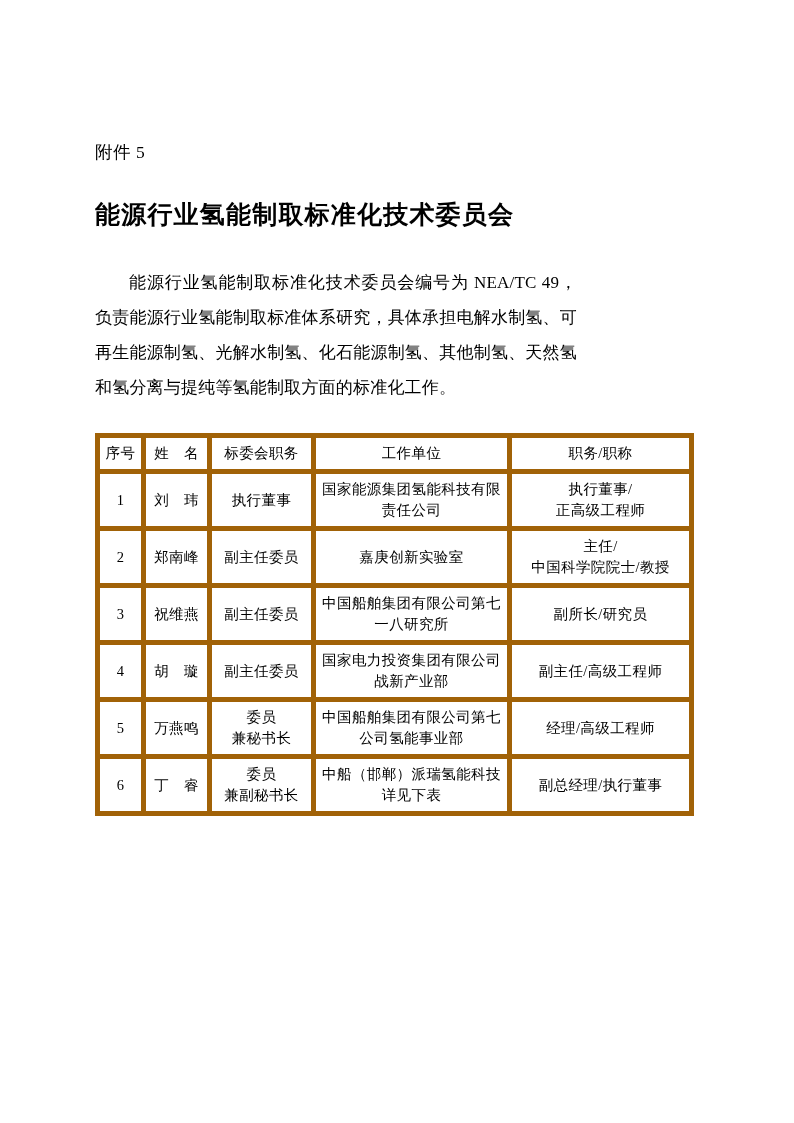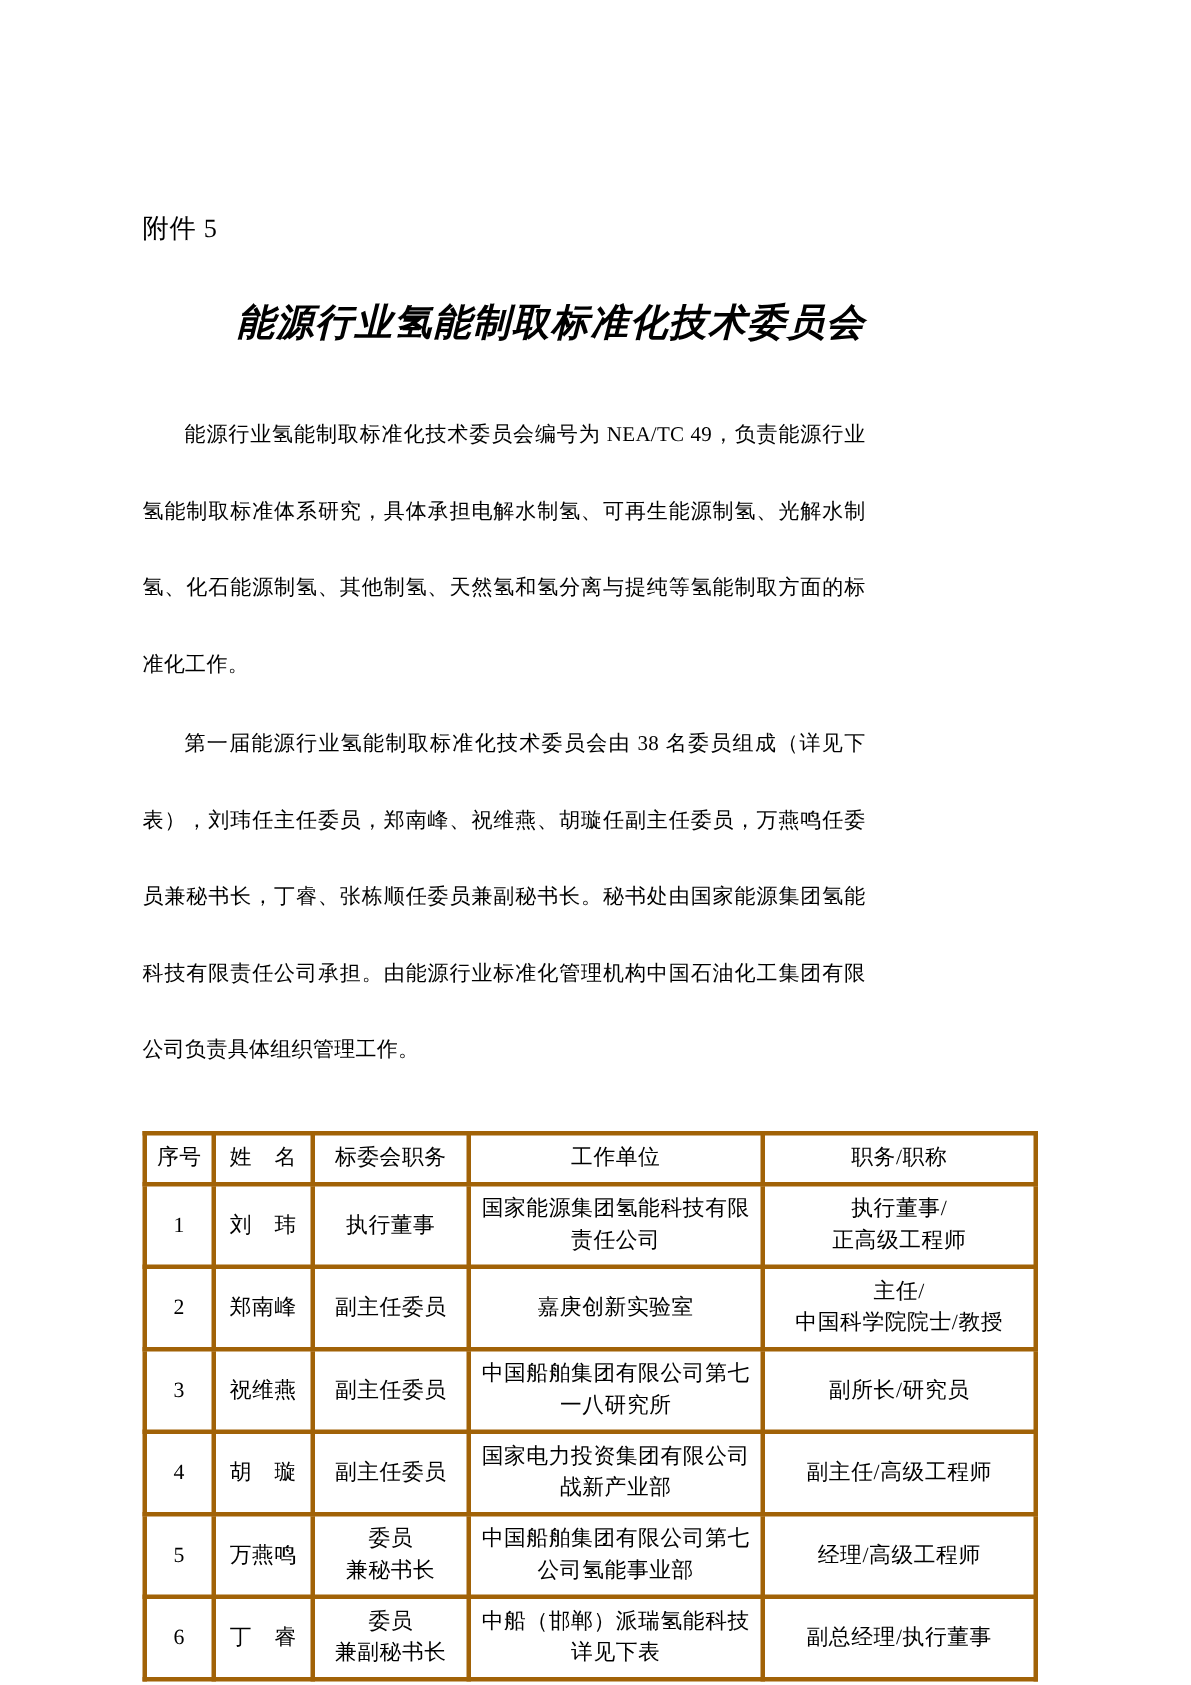--- a/index.html
+++ b/index.html
@@ -21,46 +21,45 @@
     height: 1123px;
     padding: 140px 95px 60px 95px;
   }
   .attachment-label {
     font-size: 17.5px;
     font-family: "Liberation Serif", "DejaVu Serif", serif;
     letter-spacing: 0.5px;
     margin: 0 0 34px 0;
   }
   .doc-title {
-    text-align: right;
+    text-align: left;
     font-size: 25px;
     font-weight: bold;
     letter-spacing: 1.2px;
     margin: 0 0 34px 0;
     font-family: "Liberation Serif", "DejaVu Serif", serif;
-    font-style: italic;
   }
   .body-para {
-    font-size: 14px;
-    line-height: 51px;
+    font-size: 17px;
+    line-height: 35px;
     text-align: justify;
     text-justify: inter-ideograph;
     text-indent: 2em;
     margin: 0 0 2px 0;
     letter-spacing: 0.2px;
   }
   .member-table {
     width: 100%;
     border-collapse: collapse;
     margin-top: 28px;
     table-layout: fixed;
   }
   .member-table th,
   .member-table td {
-    border: 3px solid #a16207;
+    border: 5px solid #a16207;
     text-align: center;
     vertical-align: middle;
     font-size: 14.5px;
     line-height: 21px;
     padding: 5px 3px;
     letter-spacing: 0.4px;
   }
   .member-table th {
     font-weight: normal;
   }
@@ -75,21 +74,20 @@
 <body>
 
 <div class="page">
 
   <div class="attachment-label">附件 5</div>
 
   <h1 class="doc-title">能源行业氢能制取标准化技术委员会</h1>
 
   <p class="body-para">能源行业氢能制取标准化技术委员会编号为 NEA/TC 49，负责能源行业氢能制取标准体系研究，具体承担电解水制氢、可再生能源制氢、光解水制氢、化石能源制氢、其他制氢、天然氢和氢分离与提纯等氢能制取方面的标准化工作。</p>
 
-  <p class="body-para">第一届能源行业氢能制取标准化技术委员会由 38 名委员组成（详见下表），刘玮任主任委员，郑南峰、祝维燕、胡璇任副主任委员，万燕鸣任委员兼秘书长，丁睿、张栋顺任委员兼副秘书长。秘书处由国家能源集团氢能科技有限责任公司承担。由能源行业标准化管理机构中国石油化工集团有限公司负责具体组织管理工作。</p>
 
   <table class="member-table">
     <colgroup>
       <col class="col-idx">
       <col class="col-name">
       <col class="col-role">
       <col class="col-unit">
       <col class="col-title">
     </colgroup>
     <thead>

